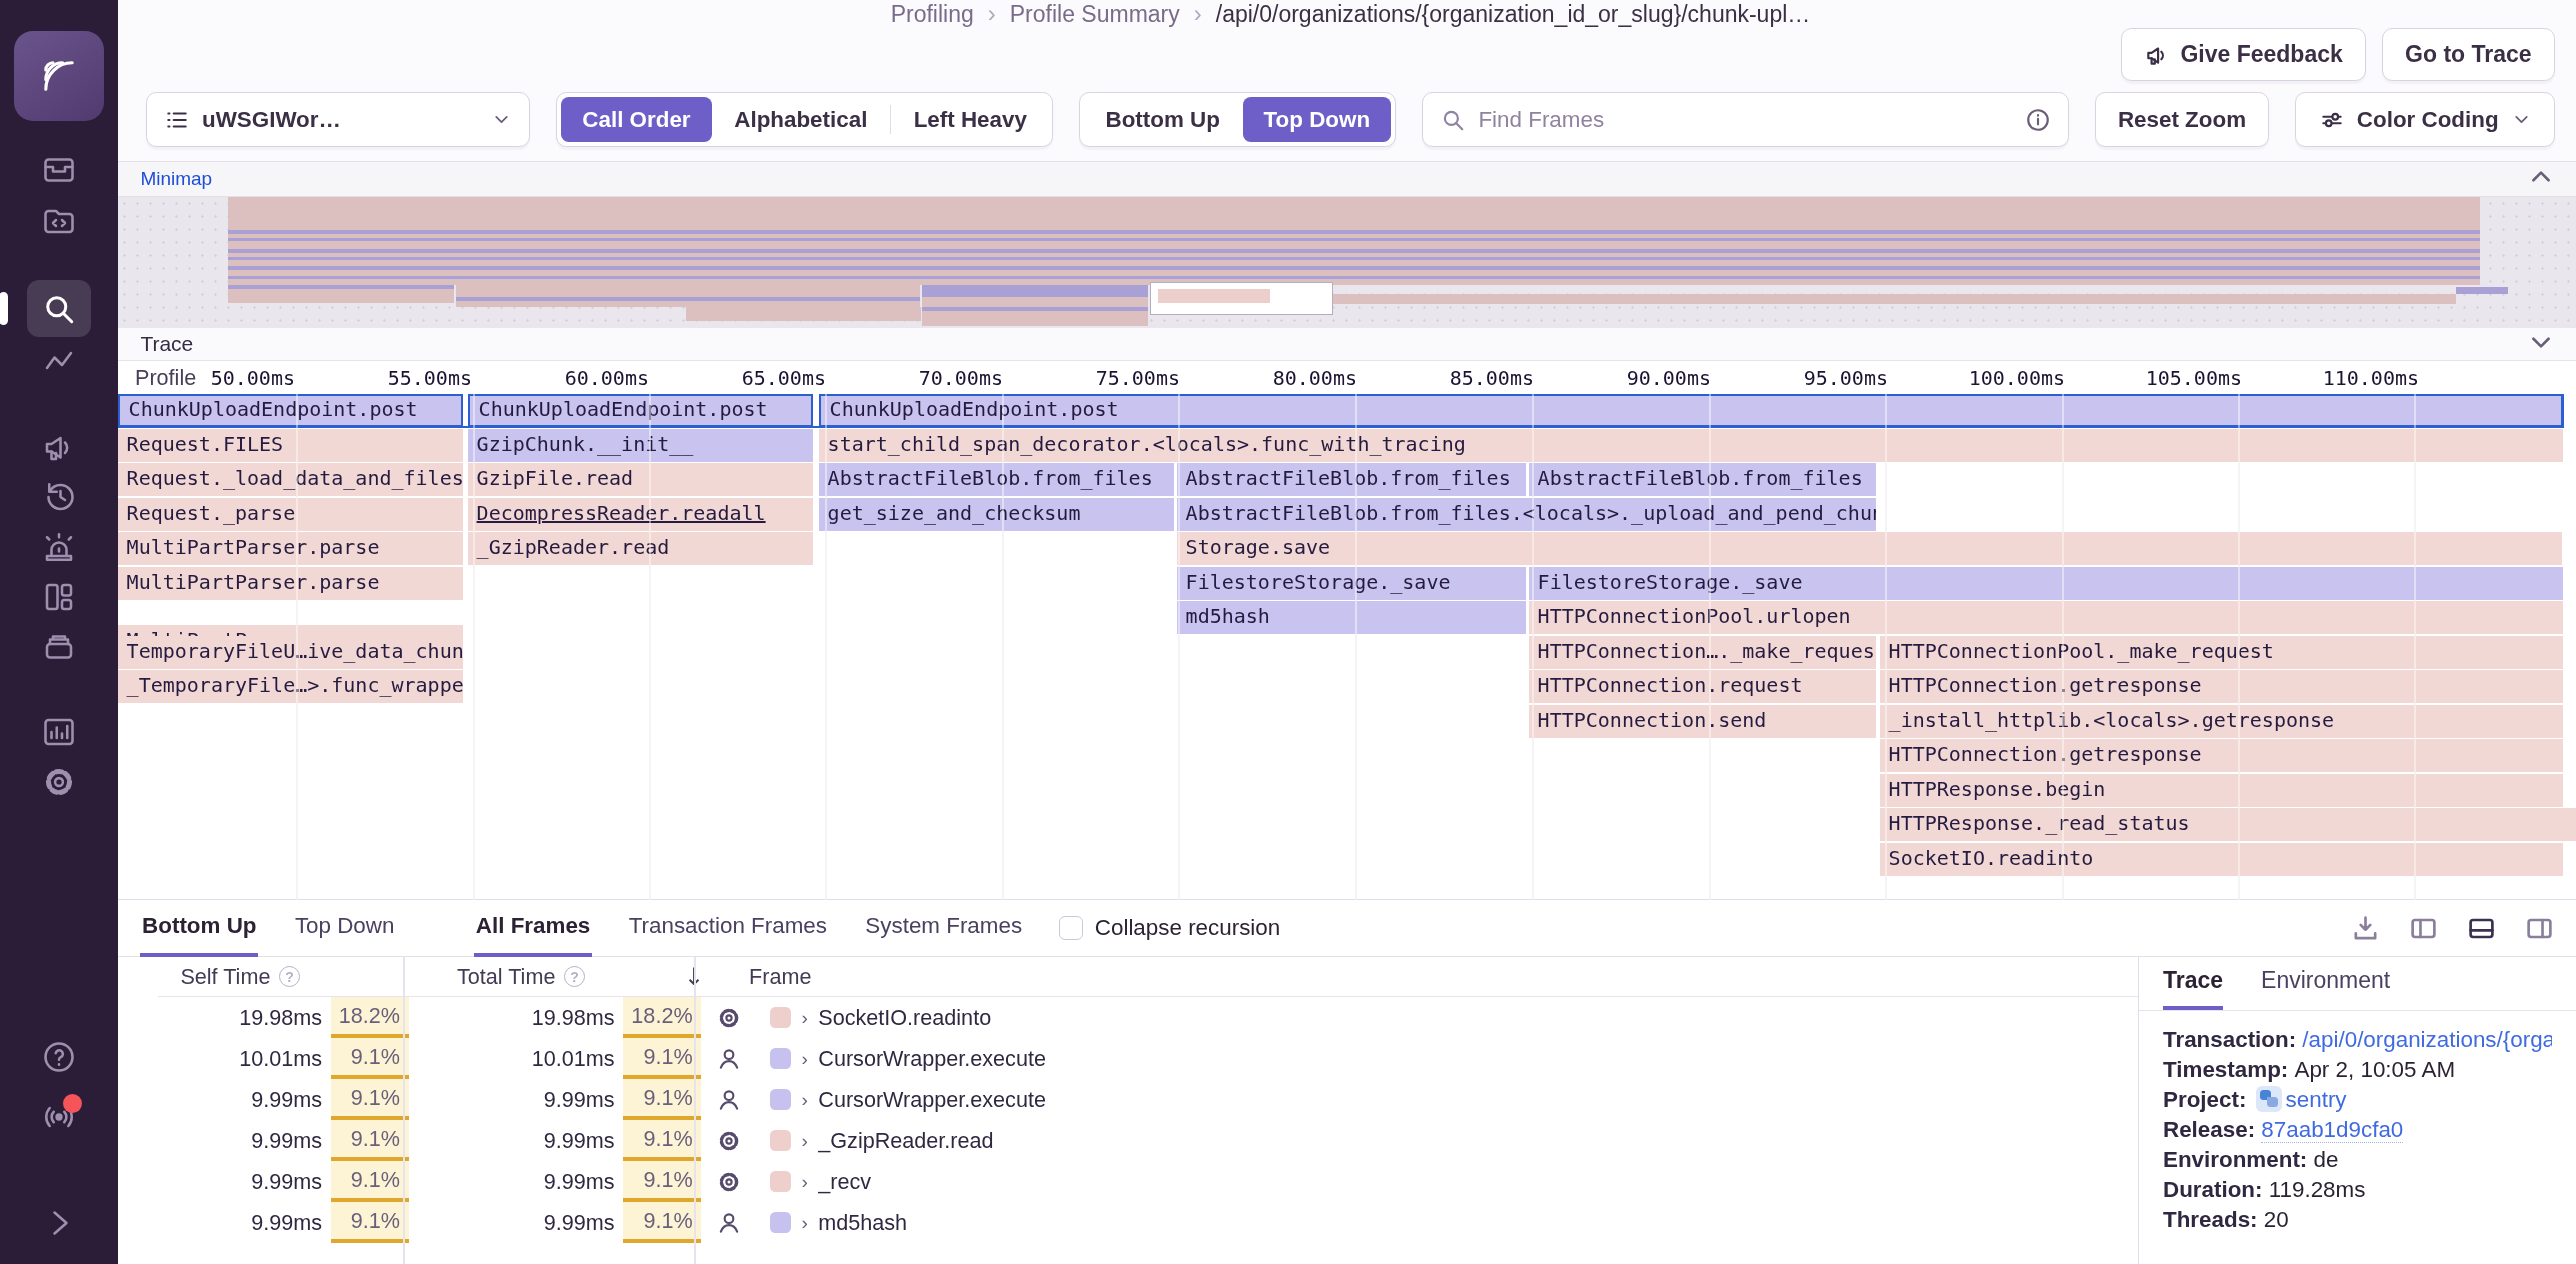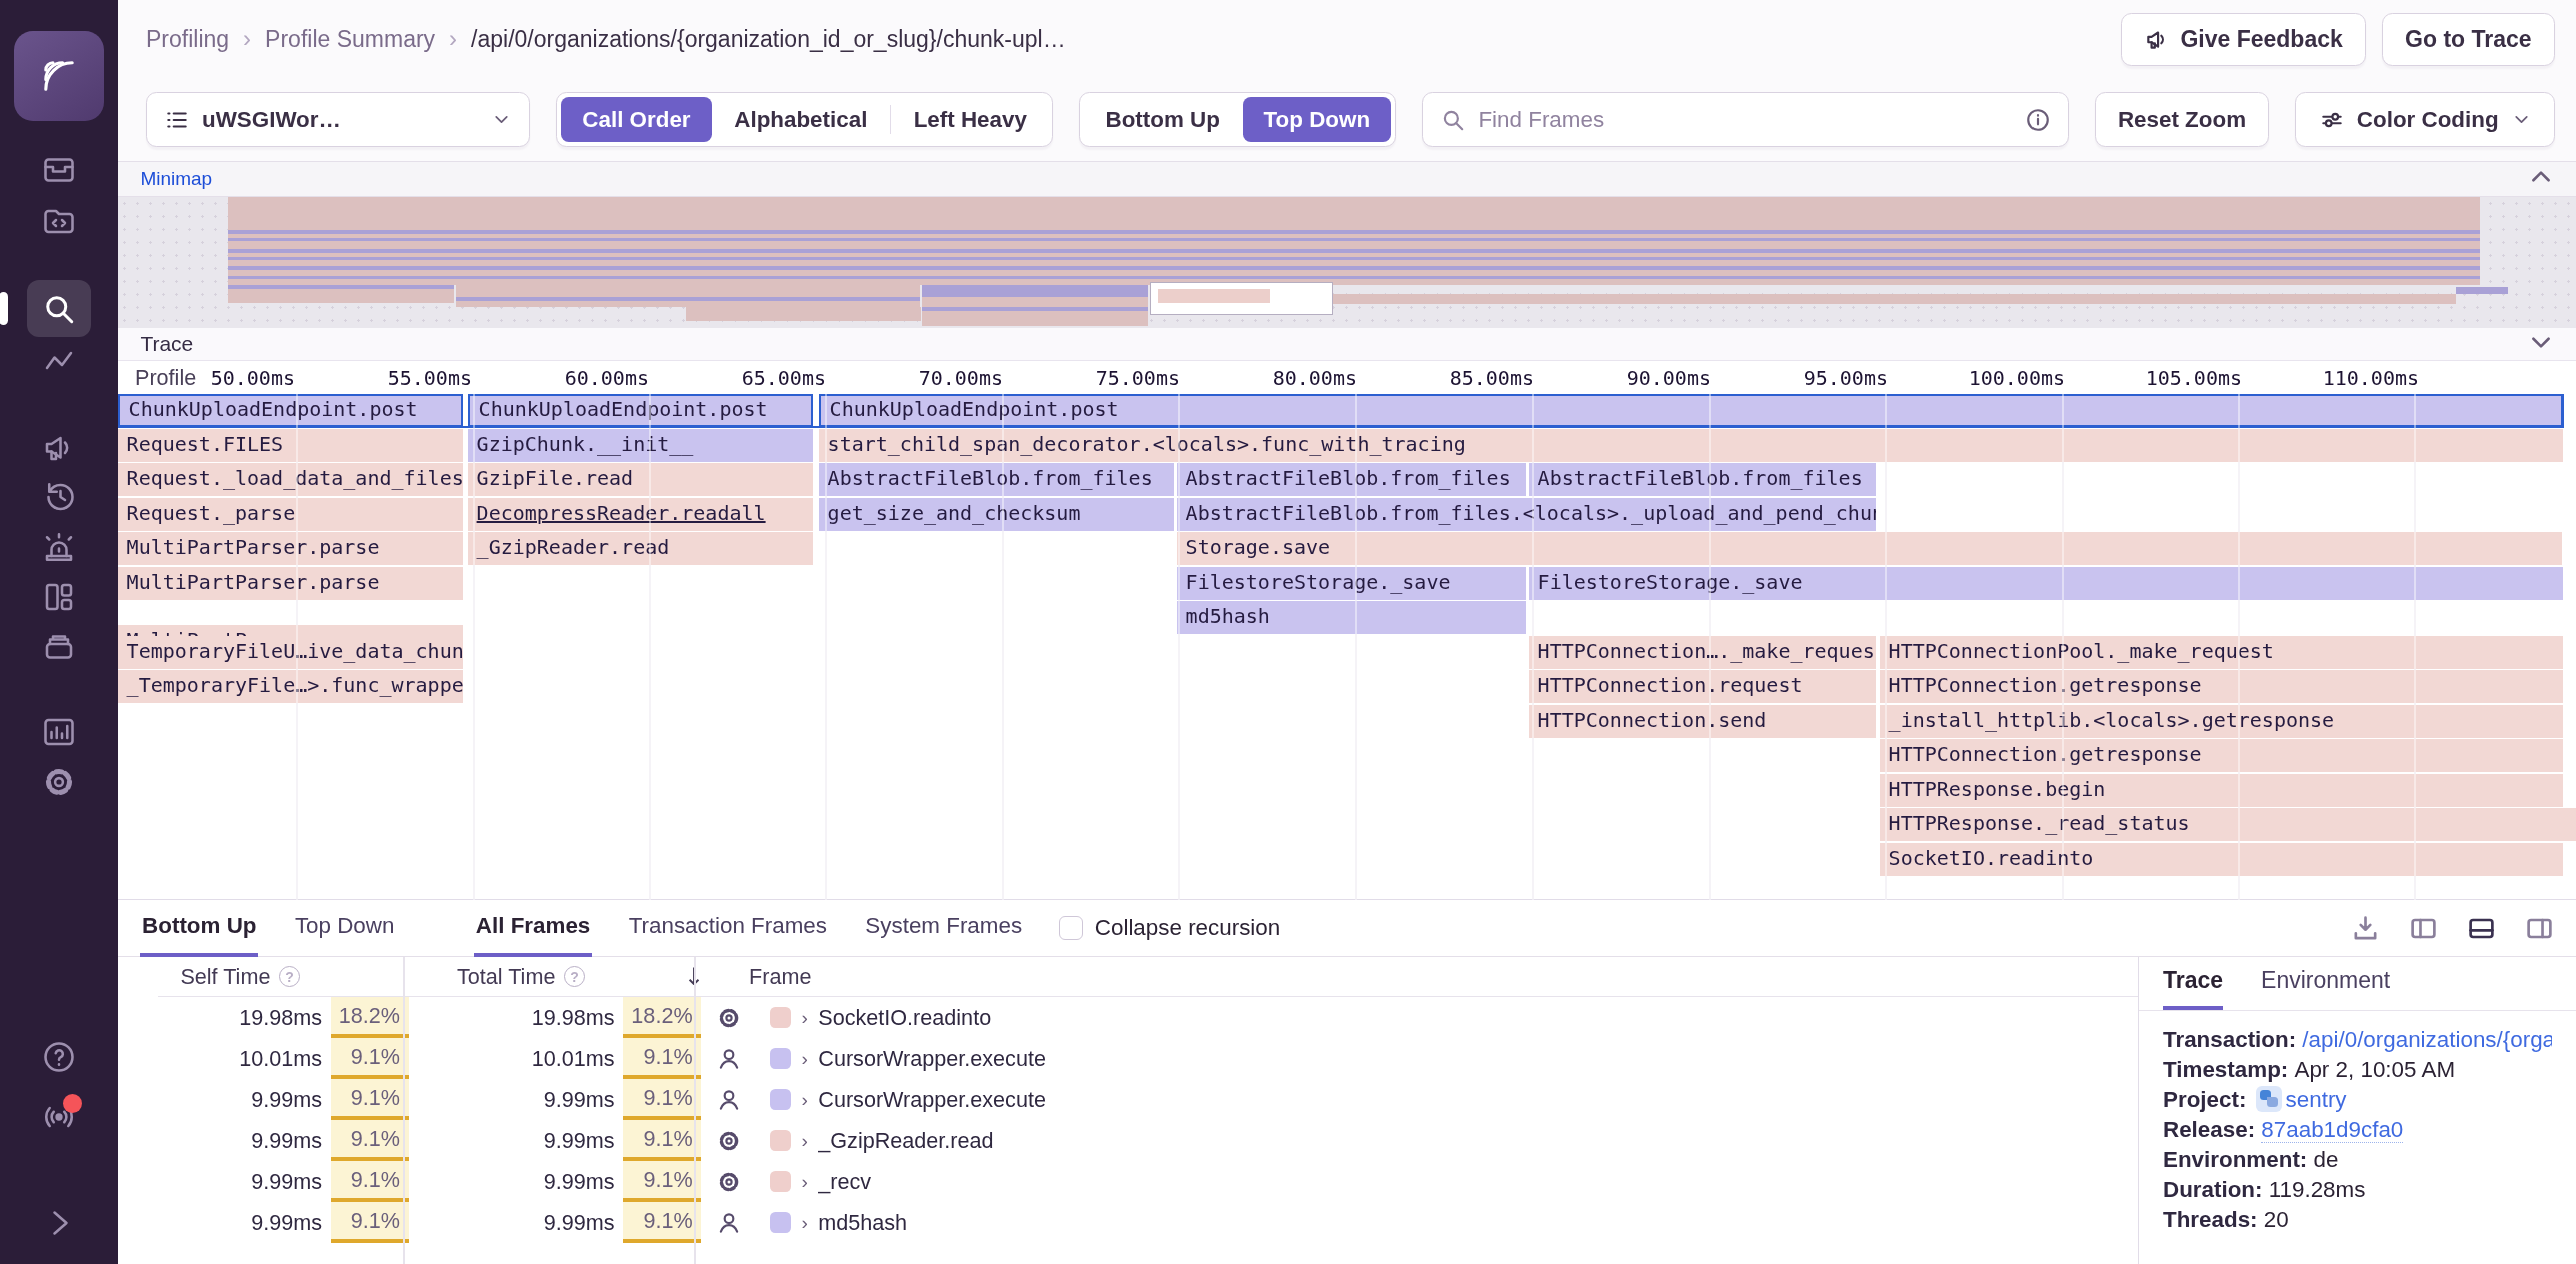--- a/index.html
+++ b/index.html
@@ -19,21 +19,21 @@
   .nav-item.active svg { stroke:#ffffff; stroke-width:2; }
   .active-pill { position:absolute; left:-28px; top:12px; width:8.6px; height:33px; border-radius:5.2px; background:#ffffff; }
   .group-gap { height:35px; }
   .sidebar-bottom { margin-top:auto; margin-bottom:17px; display:flex; flex-direction:column; align-items:center; gap:10.4px; }
   .red-dot { position:absolute; right:5.2px; top:1.7px; width:19px; height:19px; border-radius:50%; background:#f55459; }
 
   
   .main { position:absolute; left:118px; top:0; right:0; bottom:0; }
 
   
-  .topbar { height:78px; display:flex; align-items:center; padding:0 21px 0 28px; }
+  .topbar { height:78px; display:flex; align-items:center; padding:0 21px 0 28px;flex-direction:column; }
   .crumbs { display:flex; align-items:center; gap:14px; font-size:23px; }
   .crumb { color:#7a6b8a; white-space:nowrap; }
   .crumb.current { color:#3a2f45; }
   .crumb-sep { color:#b3a7c0; font-size:24px; }
   .top-actions { margin-left:auto; display:flex; gap:15.5px;padding-left:42px; }
   .btn { display:flex; align-items:center; gap:10.4px; height:53px; padding:0 22.4px; background:#fff;
     border:0.9px solid #d9d2e0; border-radius:10.4px; font-size:23px; font-weight:bold; color:#3a2f45;
     box-shadow:0 2.6px 1.7px rgba(43,26,66,.04); white-space:nowrap; }
   .btn svg { width:26px; height:26px; stroke:#3a2f45; fill:none; stroke-width:2; stroke-linecap:round; stroke-linejoin:round; }
 
@@ -410,20 +410,21 @@
       <div class="fb purple" style="left: 701px; width: 355px; top: 104px;">get_size_and_checksum</div>
       <div class="fb purple" style="left: 1059px; width: 699px; top: 104px;">AbstractFileBlob.from_files.&lt;locals&gt;._upload_and_pend_chunk</div>
       <div class="fb pink" style="left: 0px; width: 345px; top: 138px;">MultiPartParser.parse</div>
       <div class="fb pink" style="left: 350px; width: 345px; top: 138px;">_GzipReader.read</div>
       <div class="fb pink" style="left: 1059px; width: 1385px; top: 138px;">Storage.save</div>
       <div class="fb pink" style="left: 0px; width: 345px; top: 173px;">MultiPartParser.parse</div>
       <div class="fb purple" style="left: 1059px; width: 349px; top: 173px;">FilestoreStorage._save</div>
       <div class="fb purple" style="left: 1411px; width: 1034px; top: 173px;">FilestoreStorage._save</div>
       <div class="fb pink" style="left: 0px; width: 345px; top: 207px; margin-top: 24px;">MultiPartParser._parse</div>
       <div class="fb purple" style="left: 1059px; width: 349px; top: 207px;">md5hash</div>
+      <div class="fb pink" style="left: 1411px; width: 1034px; top: 207px;">HTTPConnectionPool.urlopen</div>
       <div class="fb pink" style="left: 0px; width: 345px; top: 242px;">TemporaryFileU…ive_data_chunk</div>
       <div class="fb pink" style="left: 1411px; width: 347px; top: 242px;">HTTPConnection…._make_request</div>
       <div class="fb pink" style="left: 1762px; width: 683px; top: 242px;">HTTPConnectionPool._make_request</div>
       <div class="fb pink" style="left: 0px; width: 345px; top: 276px;">_TemporaryFile…&gt;.func_wrapper</div>
       <div class="fb pink" style="left: 1411px; width: 347px; top: 276px;">HTTPConnection.request</div>
       <div class="fb pink" style="left: 1762px; width: 683px; top: 276px;">HTTPConnection.getresponse</div>
       <div class="fb pink" style="left: 1411px; width: 347px; top: 311px;">HTTPConnection.send</div>
       <div class="fb pink" style="left: 1762px; width: 683px; top: 311px;">_install_httplib.&lt;locals&gt;.getresponse</div>
       <div class="fb pink" style="left: 1762px; width: 683px; top: 345px;">HTTPConnection.getresponse</div>
       <div class="fb pink" style="left: 1762px; width: 683px; top: 380px;">HTTPResponse.begin</div>

